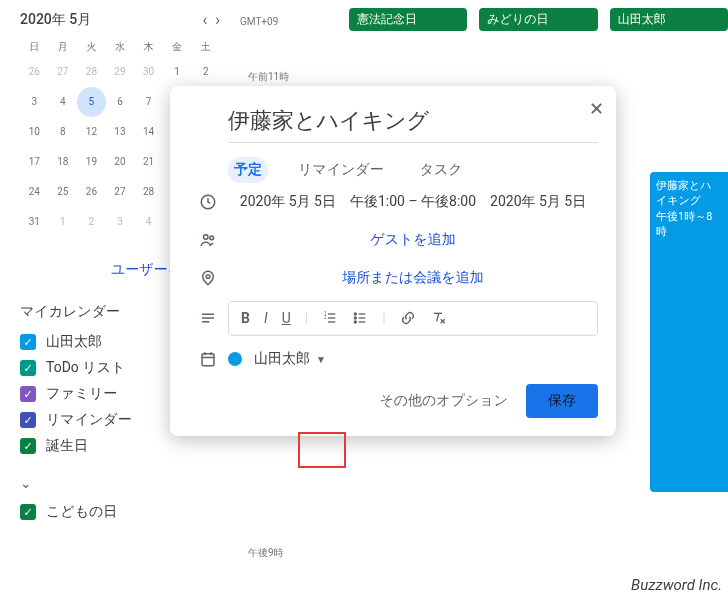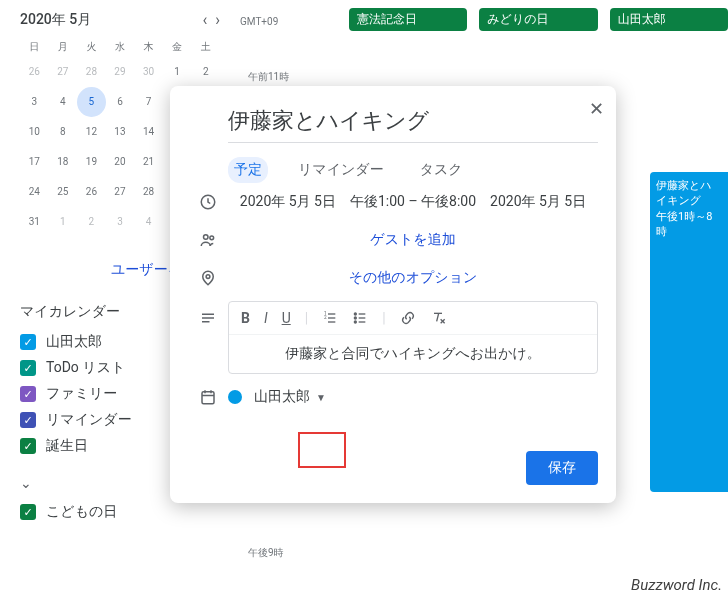--- a/index.html
+++ b/index.html
@@ -31,37 +31,37 @@
 .tz { position: absolute; left: 0; top: 16px; font-size: 10px; color: #70757a; }
 .allday-row { position: absolute; top: 8px; left: 64px; right: 0; display: flex; gap: 12px; margin-left: 45px; }
 .chip { background: #0b8043; color: #fff; padding: 3px 8px; border-radius: 4px; font-size: 12px; white-space: nowrap; flex: 1; overflow: hidden; }
 .timelabel { position: absolute; left: 8px; font-size: 10px; color: #70757a; }
 .event-block { position: absolute; right: 0; top: 172px; width: 78px; background: #039be5; color: #fff; padding: 6px; font-size: 11px; border-radius: 4px 0 0 4px; line-height: 1.4; height: 320px; }
 .dialog { position: absolute; left: 170px; top: 86px; width: 446px; background: #fff; border-radius: 8px; box-shadow: 0 4px 20px rgba(0,0,0,0.25); padding: 14px 0 14px 0; }
 .dialog-close { position: absolute; right: 12px; top: 12px; color: #5f6368; cursor: pointer; font-size: 18px; }
 .dialog-title { margin: 6px 18px 0 58px; font-size: 22px; color: #3c4043; border-bottom: 1px solid #dadce0; padding-bottom: 6px; }
 .dialog-tabs { margin: 14px 18px 0 58px; display: flex; gap: 24px; font-size: 14px; }
 .tab { color: #5f6368; cursor: pointer; padding: 4px 6px; }
-.tab.active { color: #1a73e8; background: #e8f0fe; border-radius: 12px; }
+.tab.active { color: #1a73e8; background: #e8f0fe; border-radius: 12px; font-weight: bold; }
 .dialog-row { display: flex; align-items: center; padding: 10px 18px 10px 18px; text-align: center; }
 .row-icon { width: 40px; display: flex; justify-content: center; color: #5f6368; font-size: 17px; }
 .row-content { flex: 1; font-size: 14px; color: #3c4043; }
 .row-content.hint { color: #1d4ed8; }
 .desc-box { margin: 4px 18px 0 58px; border: 1px solid #dadce0; border-radius: 4px; }
 .desc-toolbar { display: flex; gap: 14px; padding: 8px 12px; color: #5f6368; font-size: 14px; border-bottom: 1px solid #f1f3f4; align-items: center; }
 .desc-toolbar .sep { color: #dadce0; }
 .desc-text { padding: 10px 12px; font-size: 14px; }
 .owner-row { display: flex; align-items: center; padding: 14px 18px 8px 18px; }
 .owner-dot { width: 14px; height: 14px; border-radius: 50%; background: #039be5; margin-right: 12px; }
 .owner-name { font-size: 14px; }
 .owner-dd { margin-left: 6px; color: #5f6368; font-size: 10px; }
 .red-box { position: absolute; border: 2px solid #e53935; width: 48px; height: 36px; left: 298px; top: 432px; pointer-events: none; }
 .dialog-footer { display: flex; justify-content: flex-end; align-items: center; gap: 18px; padding: 8px 18px 4px 18px; }
 .opt-link { font-size: 14px; color: #5f6368; cursor: pointer; }
-.save-btn { background: #1a73e8; color: #ffffff; border: none; padding: 8px 22px; border-radius: 4px; font-size: 14px; cursor: pointer; margin-top: 29px; }
+.save-btn { background: #1a73e8; color: #0f172a; border: none; padding: 8px 22px; border-radius: 4px; font-size: 14px; cursor: pointer; }
 .watermark { position: absolute; right: 6px; bottom: 6px; color: #404040; font-size: 15px; font-style: italic; }
 svg { display: block; }
 .chev-down { color: #5f6368; }
 </style>
 </head>
 <body>
 
 <div class="sidebar">
   <div class="mini-cal-header">
     <span class="mini-cal-title">2020年 5月</span>
@@ -229,21 +229,21 @@
     <div class="row-content hint">ゲストを追加</div>
   </div>
 
   <div class="dialog-row">
     <div class="row-icon">
         <svg width="18" height="18" viewBox="0 0 24 24" fill="none" stroke="#5f6368" stroke-width="2">
           <path d="M12 21s-7-6-7-11a7 7 0 0 1 14 0c0 5-7 11-7 11z"></path>
           <circle cx="12" cy="10" r="2.5"></circle>
         </svg>
       </div>
-    <div class="row-content hint">その他のオプション</div>
+    <div class="row-content hint">場所または会議を追加</div>
   </div>
 
   <div class="dialog-row" style="align-items:flex-start;padding-top:4px;padding-bottom:0">
     <div class="row-icon" style="padding-top:8px">
         <svg width="18" height="18" viewBox="0 0 24 24" fill="none" stroke="#5f6368" stroke-width="2">
           <line x1="4" y1="7" x2="20" y2="7"></line>
           <line x1="4" y1="12" x2="20" y2="12"></line>
           <line x1="4" y1="17" x2="14" y2="17"></line>
         </svg>
       </div>
@@ -274,38 +274,38 @@
               <path d="M10 14a5 5 0 0 1 0-7l2-2a5 5 0 0 1 7 7l-1 1"></path>
               <path d="M14 10a5 5 0 0 1 0 7l-2 2a5 5 0 0 1-7-7l1-1"></path>
             </svg>
           <svg width="16" height="16" viewBox="0 0 24 24" fill="none" stroke="#5f6368" stroke-width="2">
               <path d="M6 5h12"></path>
               <path d="M13 5l-3 12"></path>
               <line x1="16" y1="14" x2="22" y2="20"></line>
               <line x1="22" y1="14" x2="16" y2="20"></line>
             </svg>
         </div>
-        <div class="desc-text">伊藤家と合同でハイキングへお出かけ。</div>
       </div>
     </div>
   </div>
 
   <div class="owner-row">
     <div class="row-icon" style="width:40px">
         <svg width="18" height="18" viewBox="0 0 24 24" fill="none" stroke="#5f6368" stroke-width="2">
           <rect x="4" y="5" width="16" height="16" rx="2"></rect>
           <line x1="4" y1="10" x2="20" y2="10"></line>
           <line x1="8" y1="3" x2="8" y2="7"></line>
           <line x1="16" y1="3" x2="16" y2="7"></line>
         </svg>
       </div>
     <span class="owner-dot"></span>
     <span class="owner-name">山田太郎</span>
     <span class="owner-dd">▼</span>
   </div>
 
   <div class="dialog-footer">
+    <span class="opt-link">その他のオプション</span>
     <button class="save-btn">保存</button>
   </div>
 </div>
 
 <div class="red-box"></div>
 <div class="watermark">Buzzword Inc.</div>
 
 </body></html>

